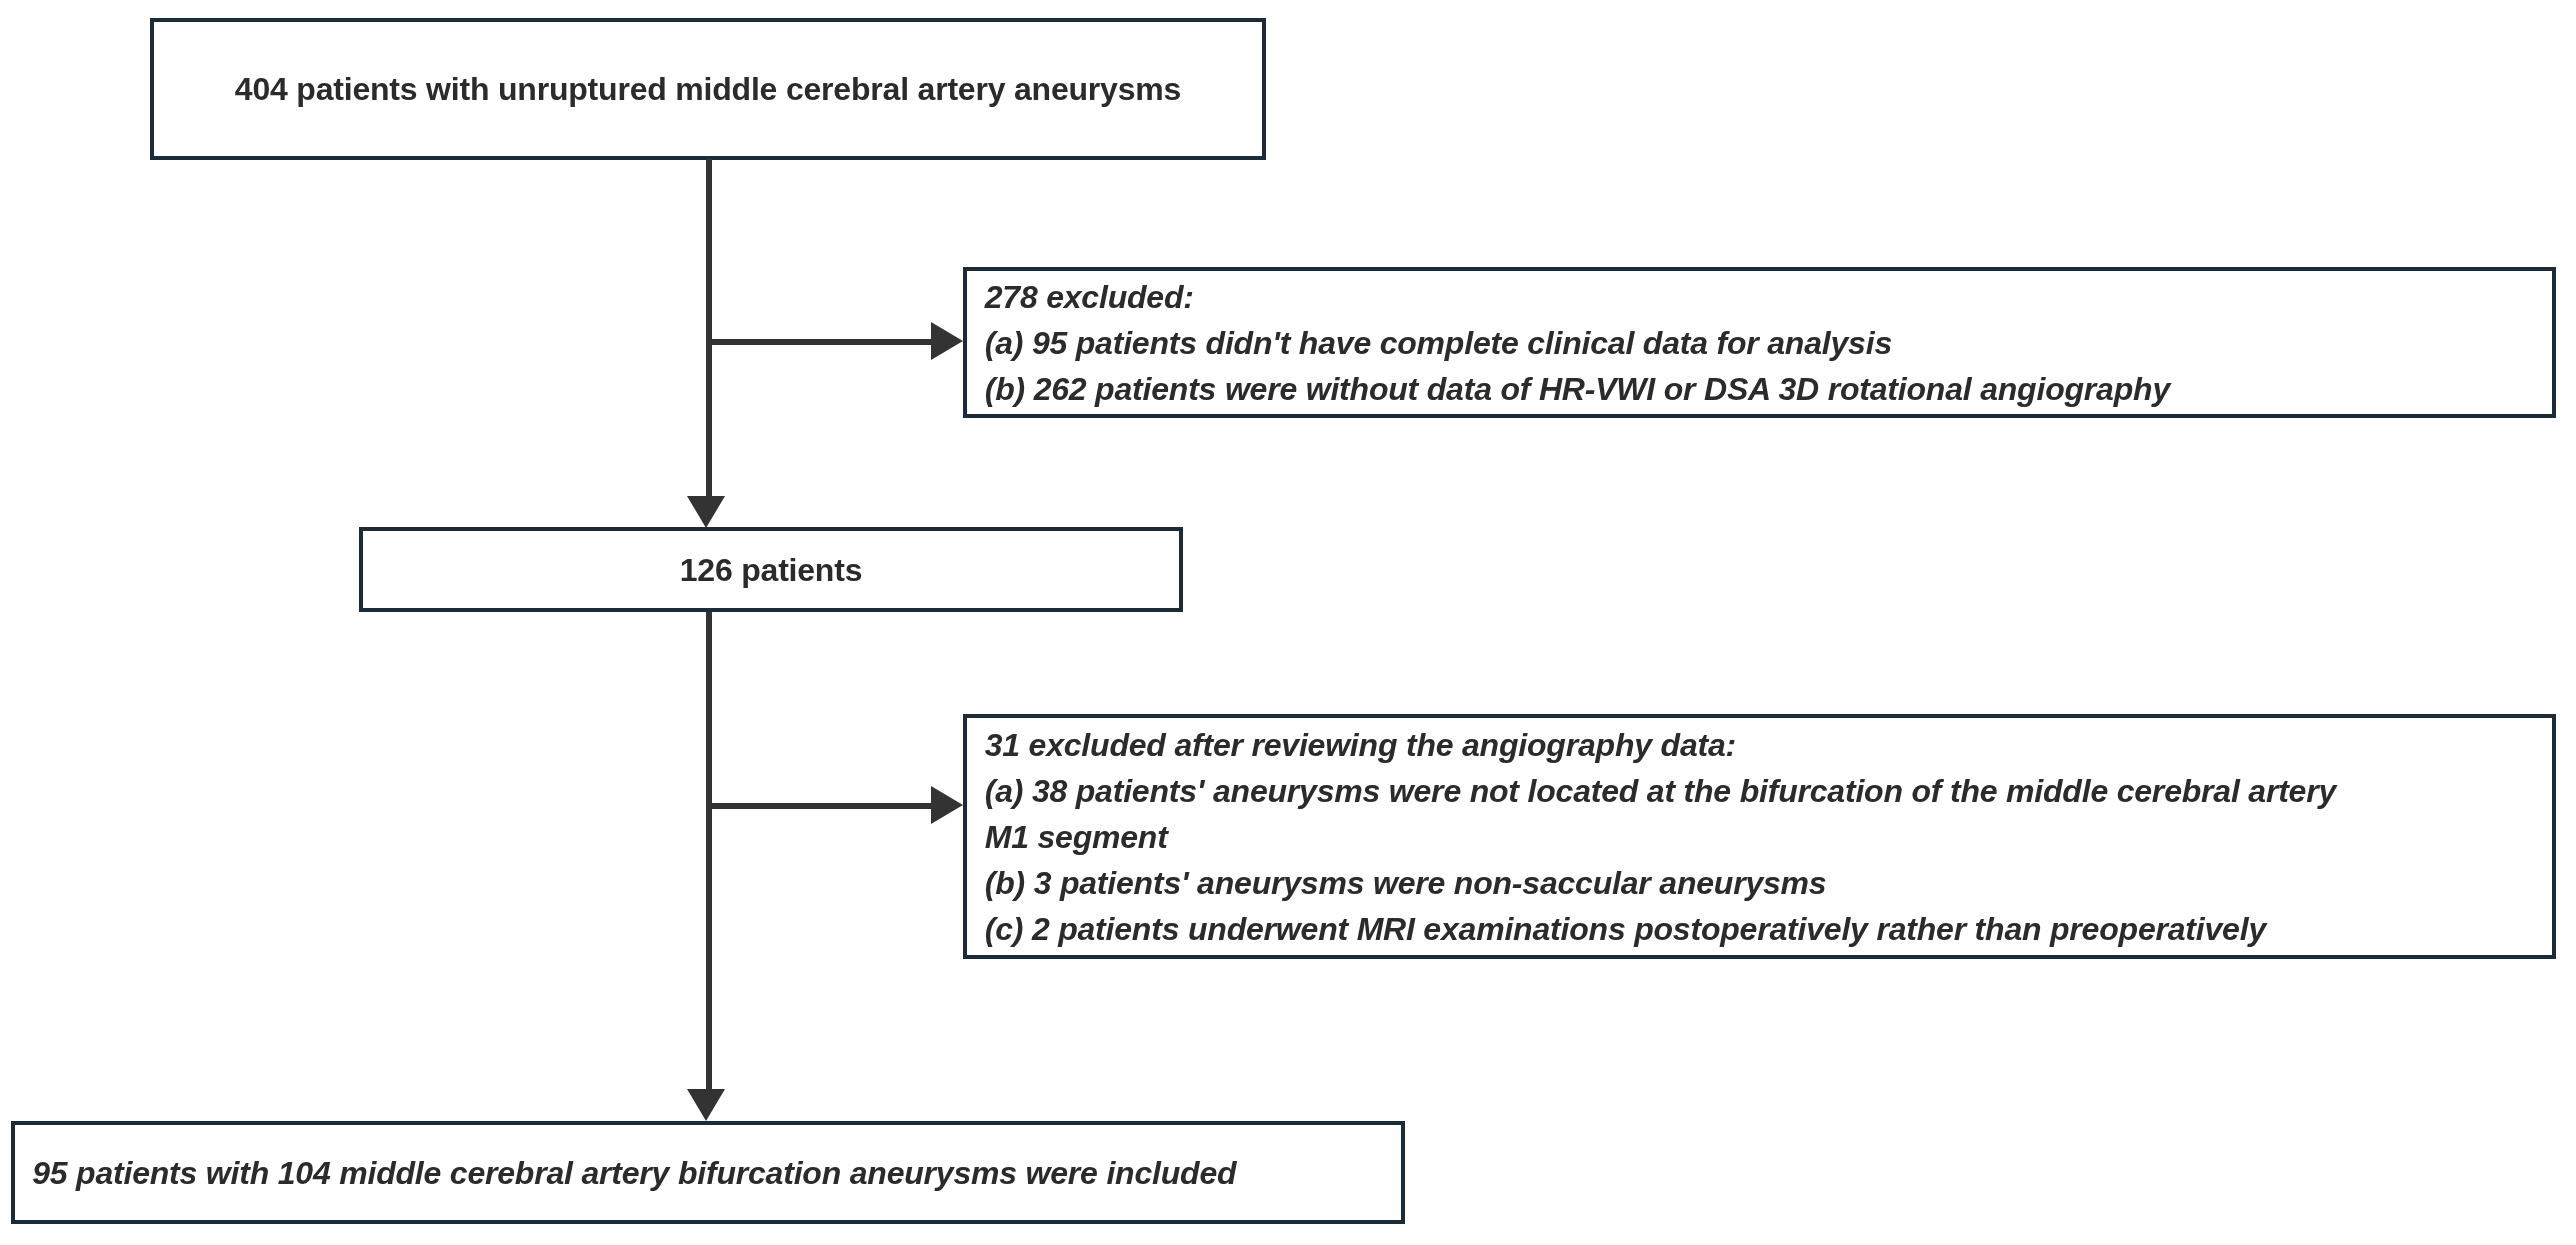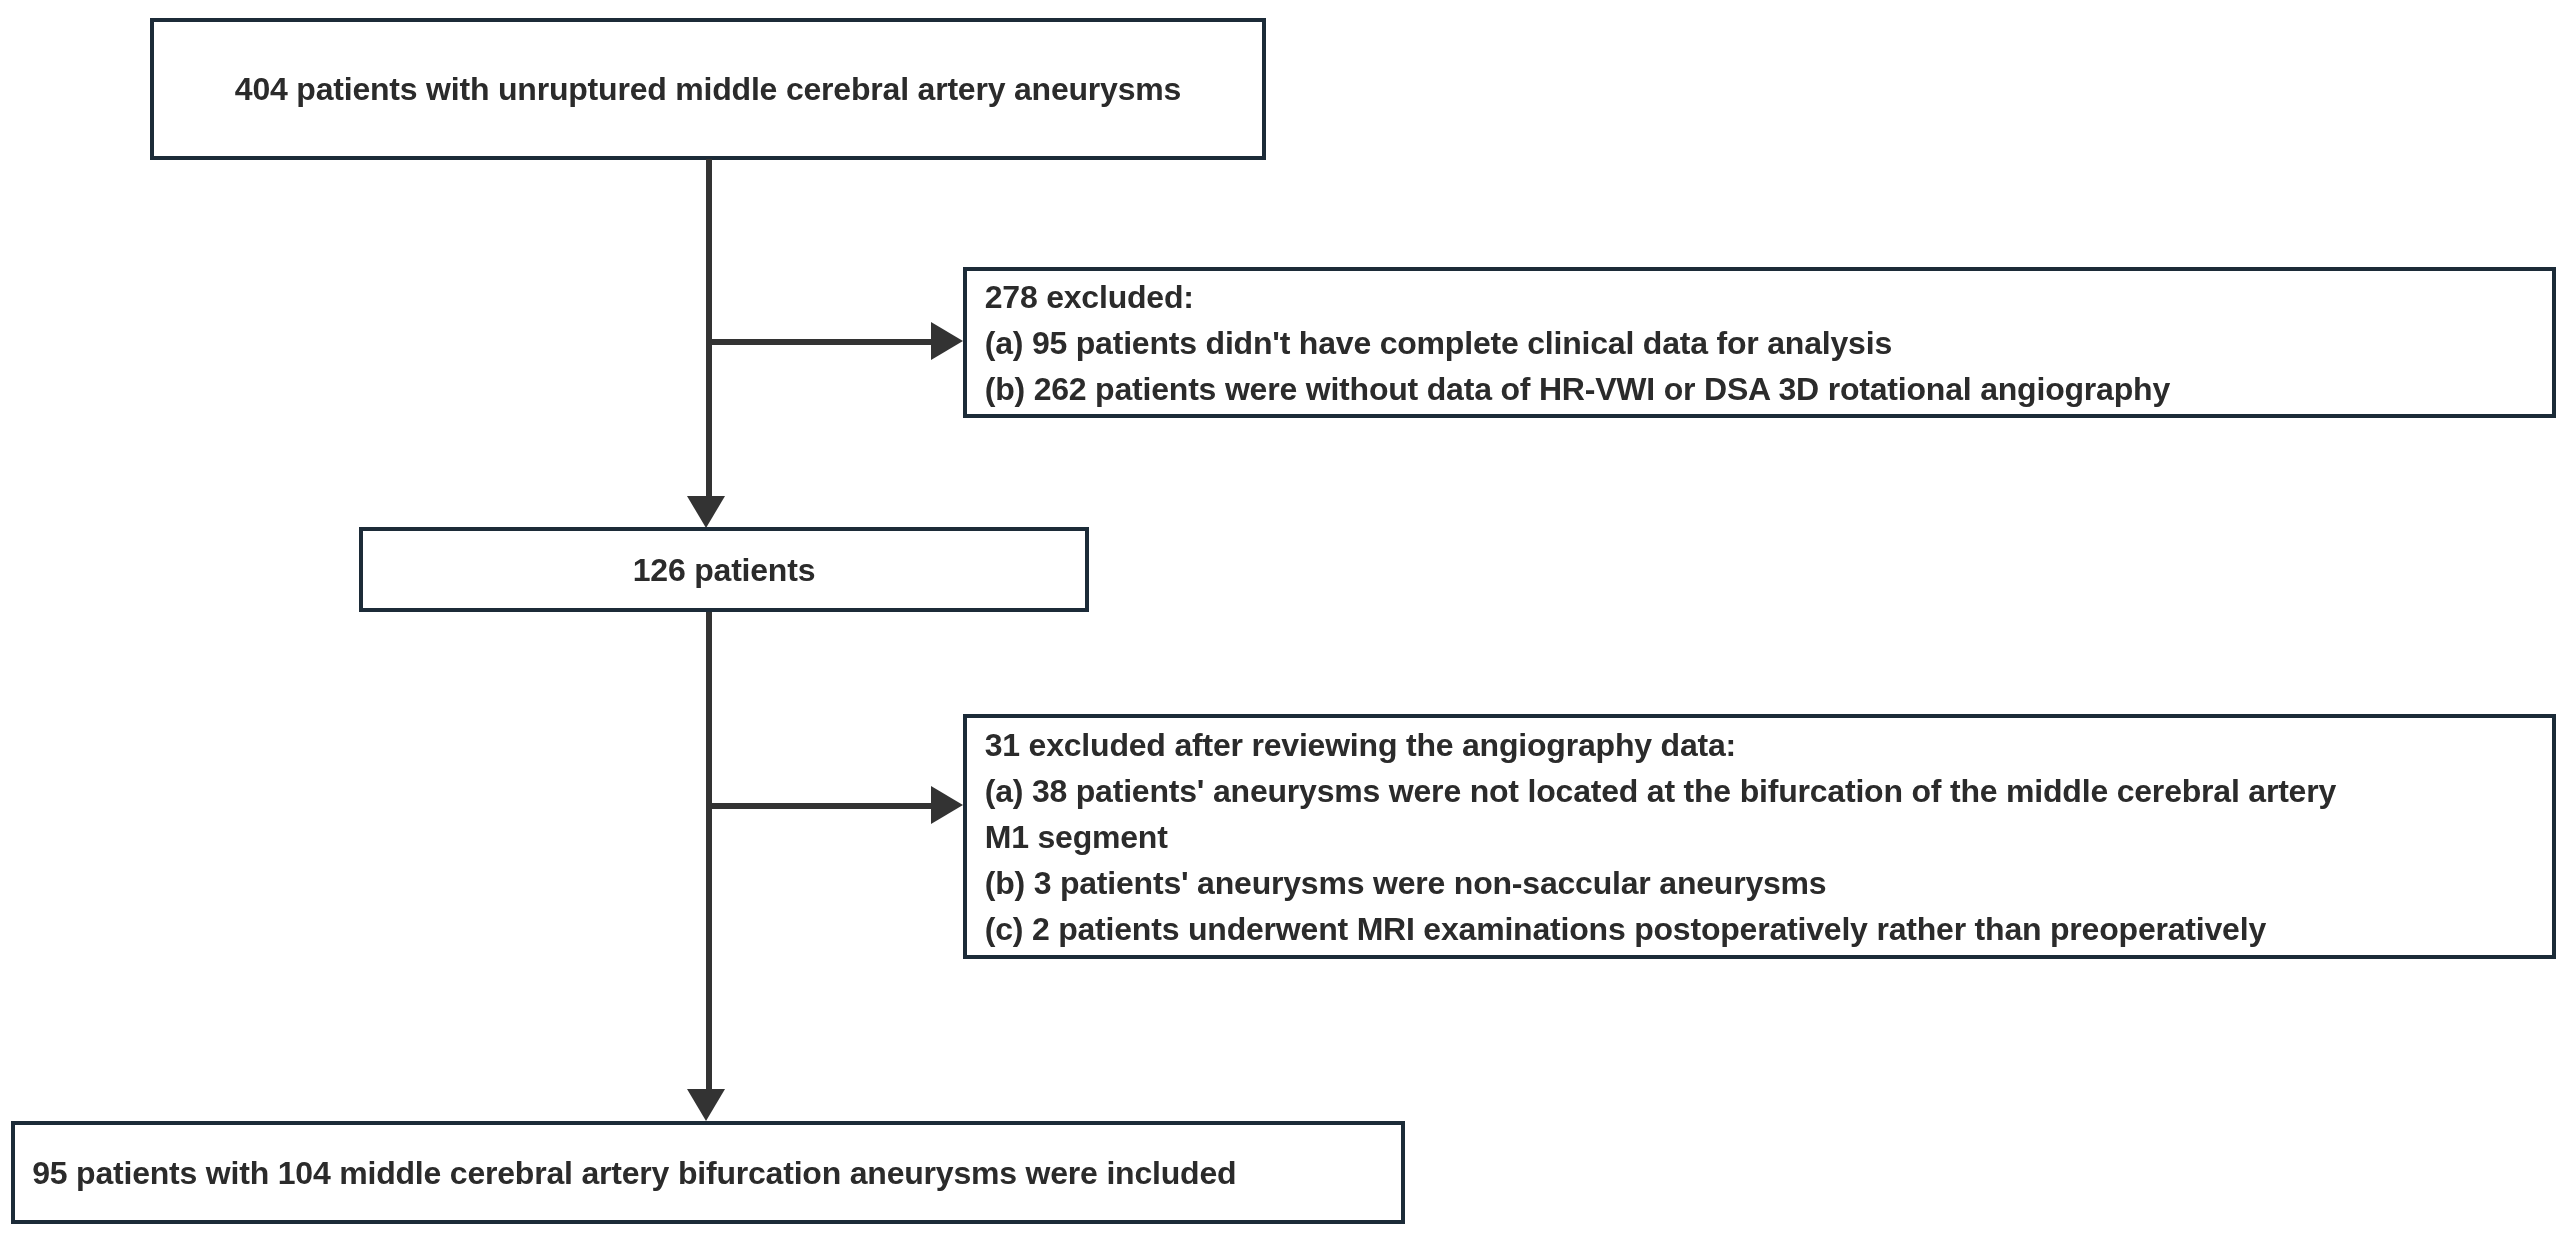--- a/index.html
+++ b/index.html
@@ -28,26 +28,26 @@
   }
   .node .line {
     color: #2b2b2b;
     font-weight: bold;
     font-size: 32px;
     line-height: 46px;
     white-space: pre;
     letter-spacing: -0.2px;
   }
   .node.center .line { text-align: center; }
-  .node.left .line  { text-align: left; padding-left: 17.7px; }
+  .node.left .line  { text-align: left; padding-left: 17.7px; font-style: italic; }
 
   
   #node-source        { left: 150px;  top: 17.7px;   width: 1116px; height: 142px; }
   #node-excluded-1    { left: 963px; top: 267px;  width: 1593px; height: 151px; }
-  #node-eligible      { left: 359px;  top: 527px;  width: 730px;  height: 85px; }
+  #node-eligible      { left: 359px;  top: 527px;  width: 824px;  height: 85px; }
   #node-excluded-2    { left: 963px; top: 714px;  width: 1593px; height: 245px; }
   #node-included      { left: 10.5px;   top: 1121px; width: 1394px; height: 103px; }
 
   
   .vline {
     position: absolute;
     width: 5.6px;
     background: #333333;
   }
   .hline {

